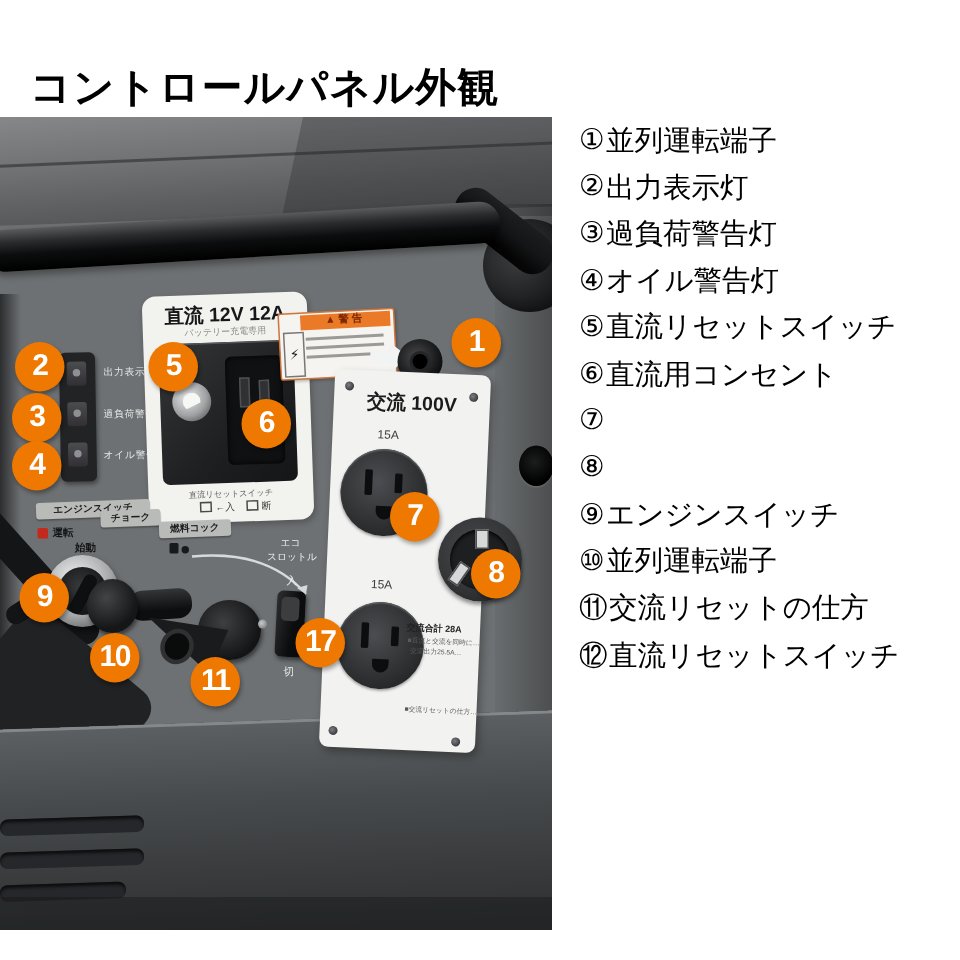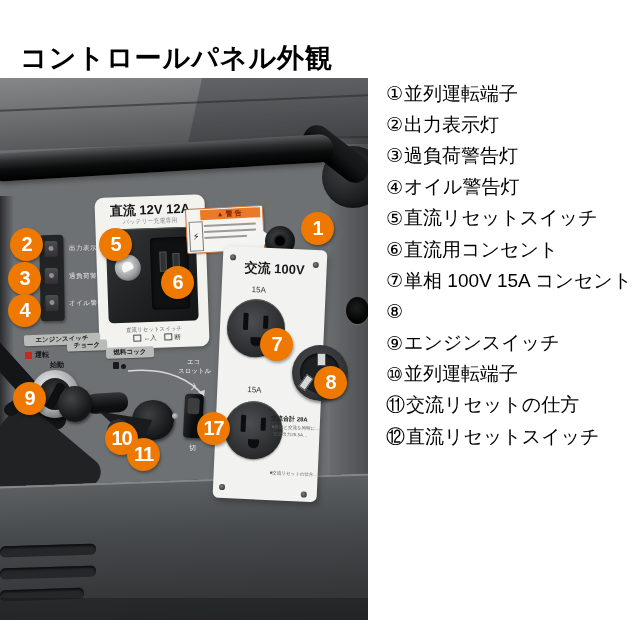--- a/index.html
+++ b/index.html
@@ -261,21 +261,21 @@
 
     <div class="co" style="left:301px;top:134px;">1</div>
     <div class="co" style="left:10px;top:150px;">2</div>
     <div class="co" style="left:8px;top:184px;">3</div>
     <div class="co" style="left:8px;top:216px;">4</div>
     <div class="co" style="left:99px;top:150px;">5</div>
     <div class="co" style="left:161px;top:188px;">6</div>
     <div class="co" style="left:260px;top:250px;">7</div>
     <div class="co" style="left:314px;top:288px;">8</div>
     <div class="co" style="left:13px;top:304px;">9</div>
-    <div class="co" style="left:60px;top:344px;margin-left:45px;">10</div>
+    <div class="co" style="left:60px;top:344px;">10</div>
     <div class="co" style="left:127px;top:360px;">11</div>
     <div class="co" style="left:197px;top:334px;">17</div>
   </div>
 
   <div class="legend">
     <div class="legend-row">
         <span class="l-num">①</span>
         <span>並列運転端子</span>
       </div>
     <div class="legend-row">
@@ -293,21 +293,20 @@
     <div class="legend-row">
         <span class="l-num">⑤</span>
         <span>直流リセットスイッチ</span>
       </div>
     <div class="legend-row">
         <span class="l-num">⑥</span>
         <span>直流用コンセント</span>
       </div>
     <div class="legend-row">
         <span class="l-num">⑦</span>
-        <span>単相 100V 15A コンセント</span>
       </div>
     <div class="legend-row">
         <span class="l-num">⑧</span>
       </div>
     <div class="legend-row">
         <span class="l-num">⑨</span>
         <span>エンジンスイッチ</span>
       </div>
     <div class="legend-row">
         <span class="l-num">⑩</span>

